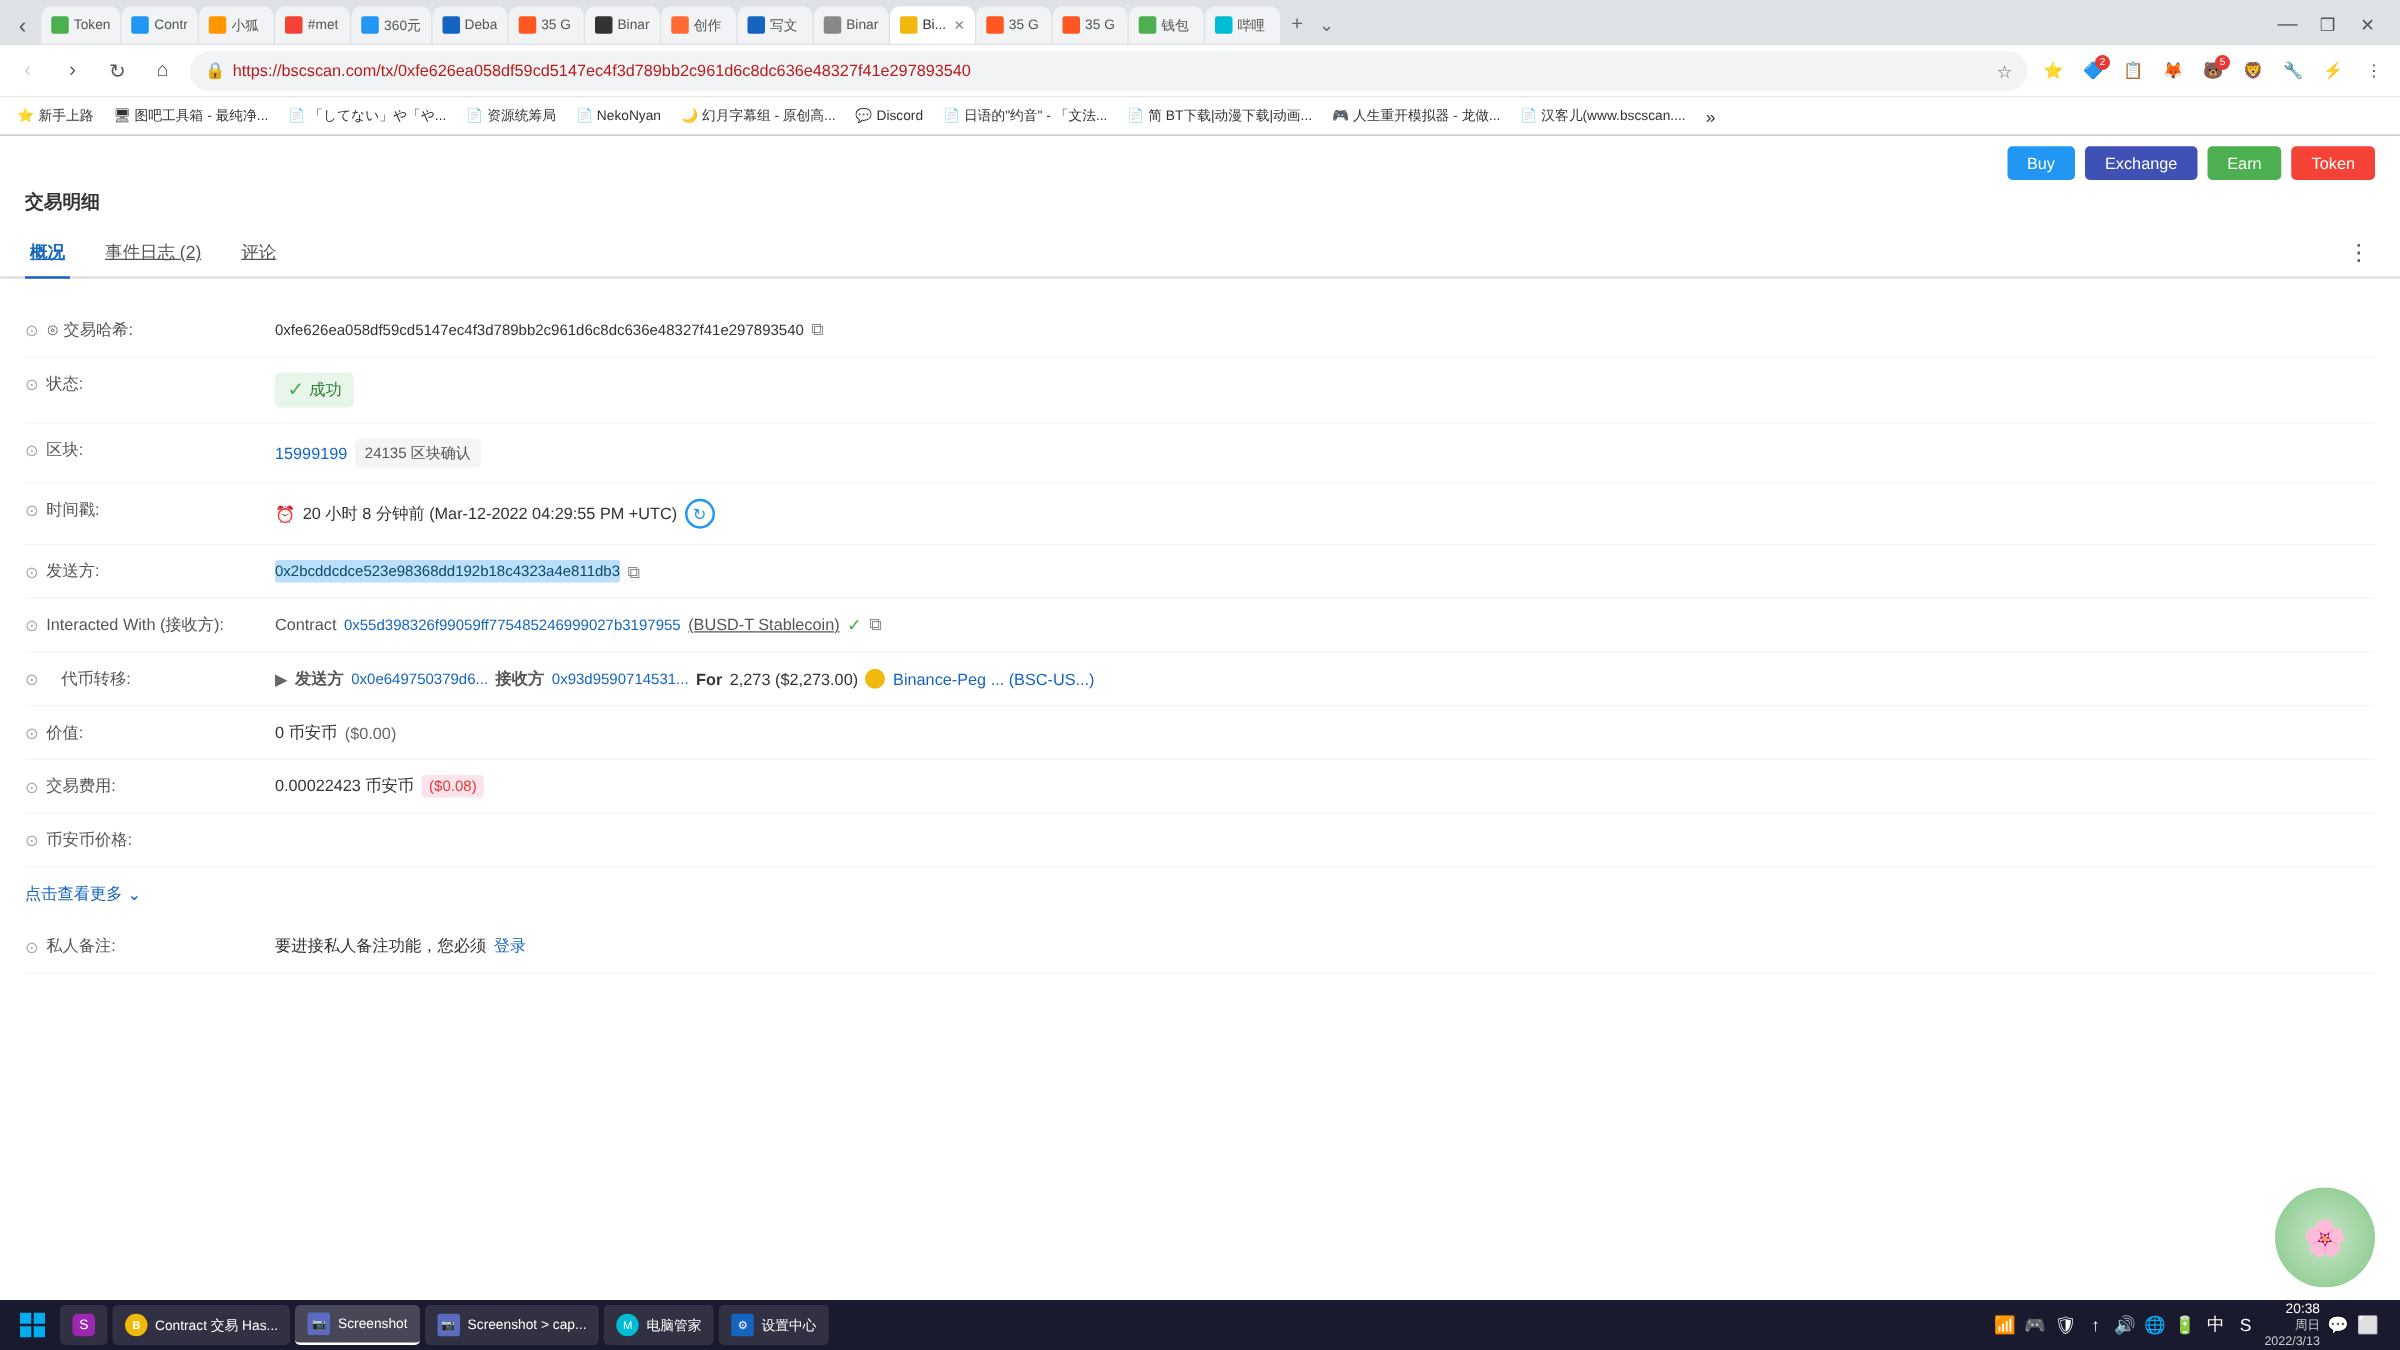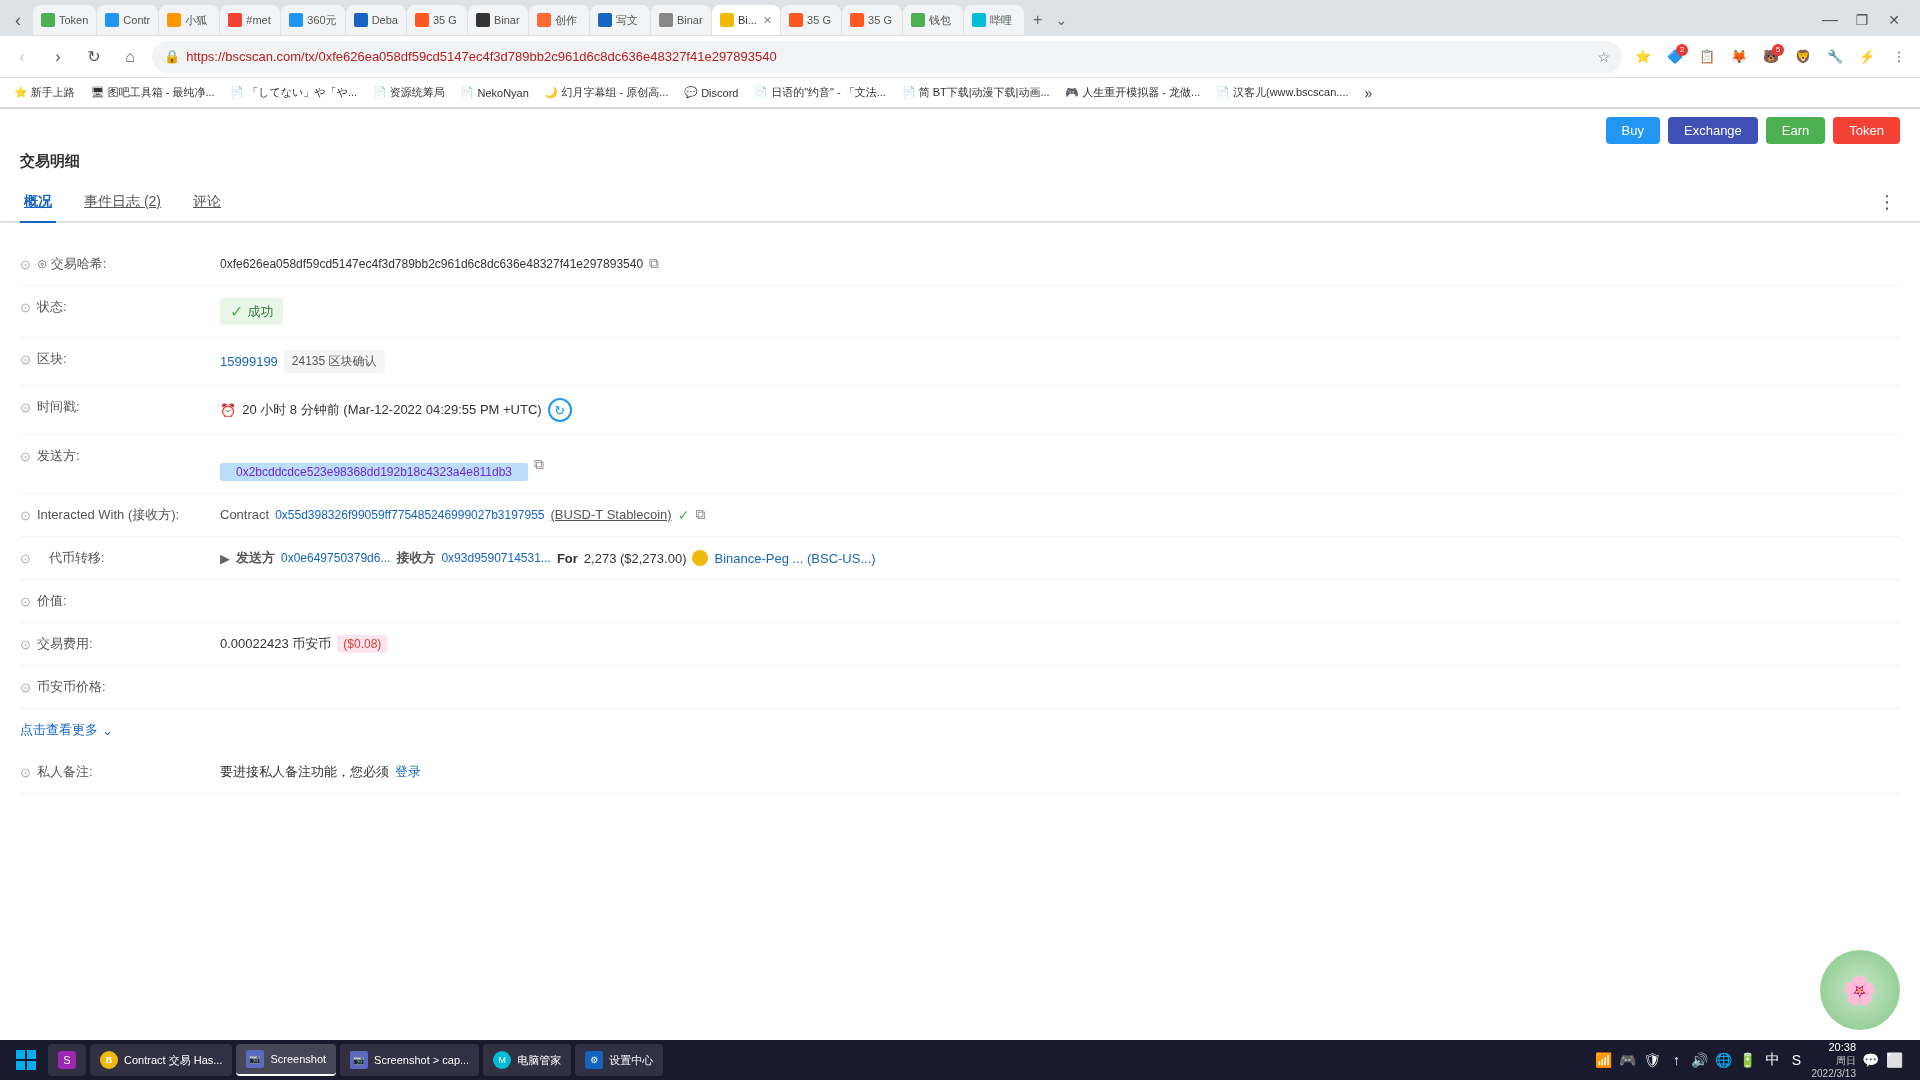--- a/index.html
+++ b/index.html
@@ -51,21 +51,21 @@
     .tx-body { padding: 20px; }
     .tx-row { display: flex; align-items: flex-start; padding: 12px 0; border-bottom: 1px solid #f5f5f5; }
     .tx-label { width: 200px; flex-shrink: 0; color: #555; font-size: 13px; display: flex; align-items: center; gap: 4px; }
     .tx-value { flex: 1; font-size: 13px; color: #333; display: flex; align-items: center; gap: 6px; flex-wrap: wrap; }
     .tx-hash { color: #333; font-size: 12px; word-break: break-all; }
     .copy-icon { color: #888; cursor: pointer; font-size: 14px; }
     .status-badge { display: flex; align-items: center; gap: 4px; background: #e8f5e9; color: #2e7d32; padding: 4px 10px; border-radius: 4px; font-size: 13px; }
     .status-dot { color: #4CAF50; font-size: 16px; }
     .block-link { color: #1565C0; cursor: pointer; text-decoration: none; }
     .block-confirm { background: #f5f5f5; color: #555; padding: 3px 8px; border-radius: 4px; font-size: 12px; }
-    .address-highlight { background: #bbdefb; color: #6d28d9; padding: 2px 16px; border-radius: 2px; font-size: 12px; cursor: pointer; margin-top: 16px; }
+    .address-highlight { background: #bbdefb; color: #0c4a6e; padding: 2px 0; border-radius: 2px; font-size: 12px; cursor: pointer; }
     .address-link { color: #1565C0; cursor: pointer; font-size: 12px; }
     .contract-label { color: #555; font-size: 13px; }
     .verified-icon { color: #4CAF50; font-size: 14px; }
     .token-transfer { display: flex; align-items: center; gap: 6px; flex-wrap: wrap; font-size: 13px; }
     .transfer-label { color: #555; font-weight: 600; }
     .transfer-for { font-weight: 600; }
     .token-icon { width: 16px; height: 16px; background: #F0B90B; border-radius: 50%; display: inline-block; }
     .token-link { color: #1565C0; cursor: pointer; }
     .tx-fee { color: #e53935; background: #fce4ec; padding: 2px 6px; border-radius: 3px; font-size: 12px; }
     .see-more { color: #1565C0; cursor: pointer; font-size: 13px; display: flex; align-items: center; gap: 4px; padding: 12px 0; }
@@ -365,20 +365,24 @@
           <div class="token-icon"></div>
           <span class="token-link">Binance-Peg ... (BSC-US...)</span>
         </div>
       </div>
     </div>
 
     <div class="tx-row">
       <div class="tx-label">
         <span style="color:#aaa;">⊙</span>
         <span style="margin-left:2px;">价值:</span>
+      </div>
+      <div class="tx-value">
+        <span>0 币安币</span>
+        <span style="color:#666;">($0.00)</span>
       </div>
     </div>
 
     <div class="tx-row">
       <div class="tx-label">
         <span style="color:#aaa;">⊙</span>
         <span style="margin-left:2px;">交易费用:</span>
       </div>
       <div class="tx-value">
         <span>0.00022423 币安币</span>

